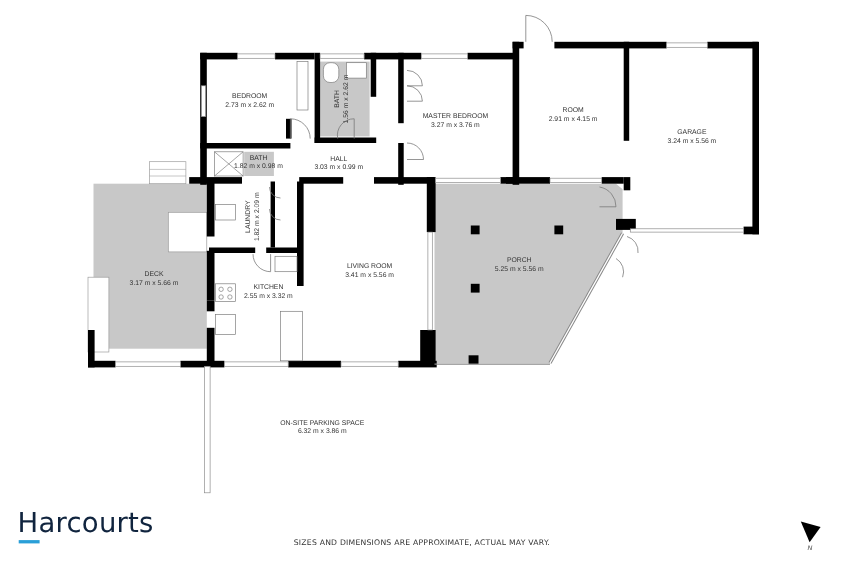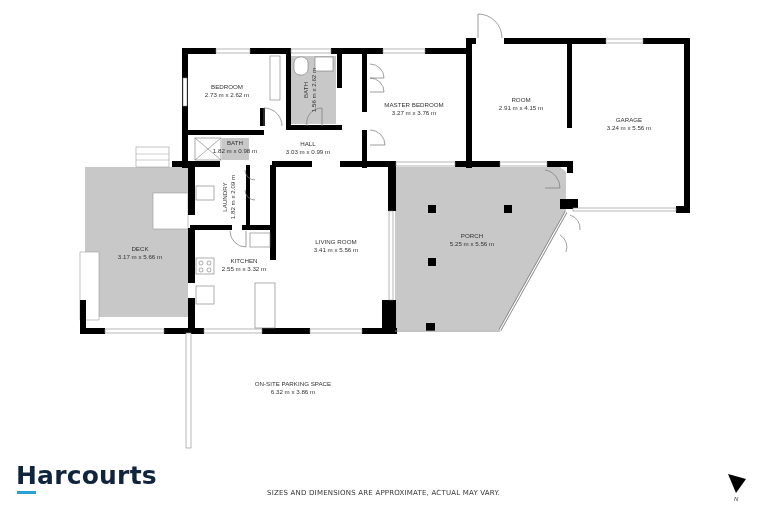--- a/index.html
+++ b/index.html
@@ -1,19 +1,19 @@
 <!DOCTYPE html>
 <html><head>
 <meta charset="utf-8">
 <style>
   html, body { margin:0; padding:0; background:#ffffff; }
   body { width:768px; height:512px; position:relative; overflow:hidden; font-family:"Liberation Sans", sans-serif; }
   #plan { position:absolute; left:0; top:0; width:768px; height:512px; }
   .lbl { font-family:"Liberation Sans", sans-serif; font-size:6.2px; fill:#333; text-anchor:middle; }
-  .logo { position:absolute; left:16px; top:462px; font-family:"DejaVu Sans", sans-serif; font-weight:bold; font-size:25px; color:#10243e; letter-spacing:0.2px; line-height:28px; }
+  .logo { position:absolute; left:16px; top:462px; font-family:"DejaVu Sans", sans-serif; font-weight:normal; font-size:25px; color:#10243e; letter-spacing:0.2px; line-height:28px; }
   .logo-bar { position:absolute; left:17px; top:491px; width:19px; height:3px; background:#2a9fd8; }
   .disclaimer { position:absolute; left:267px; top:489px; font-family:"DejaVu Sans", sans-serif; font-size:7px; color:#333; letter-spacing:0.2px; }
   .north-label { position:absolute; left:734px; top:496px; font-size:6px; color:#333; font-style:italic; }
 </style>
 </head>
 <body>
 
 <svg id="plan" viewBox="0 0 768 512" xmlns="http://www.w3.org/2000/svg">
 
   <g fill="#c8c8c8">

